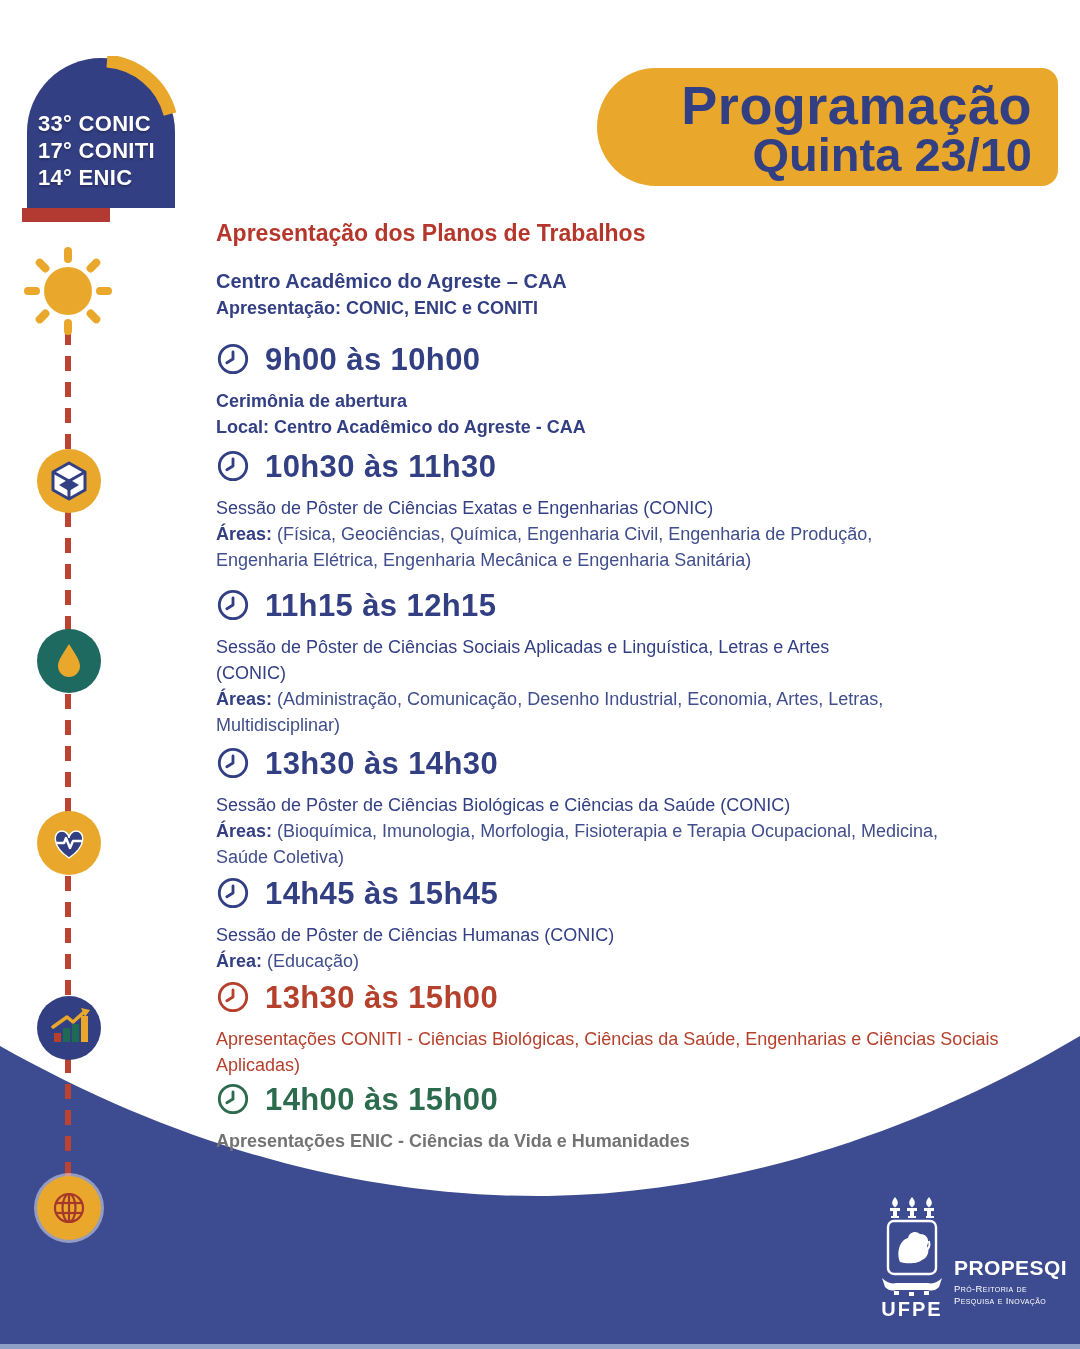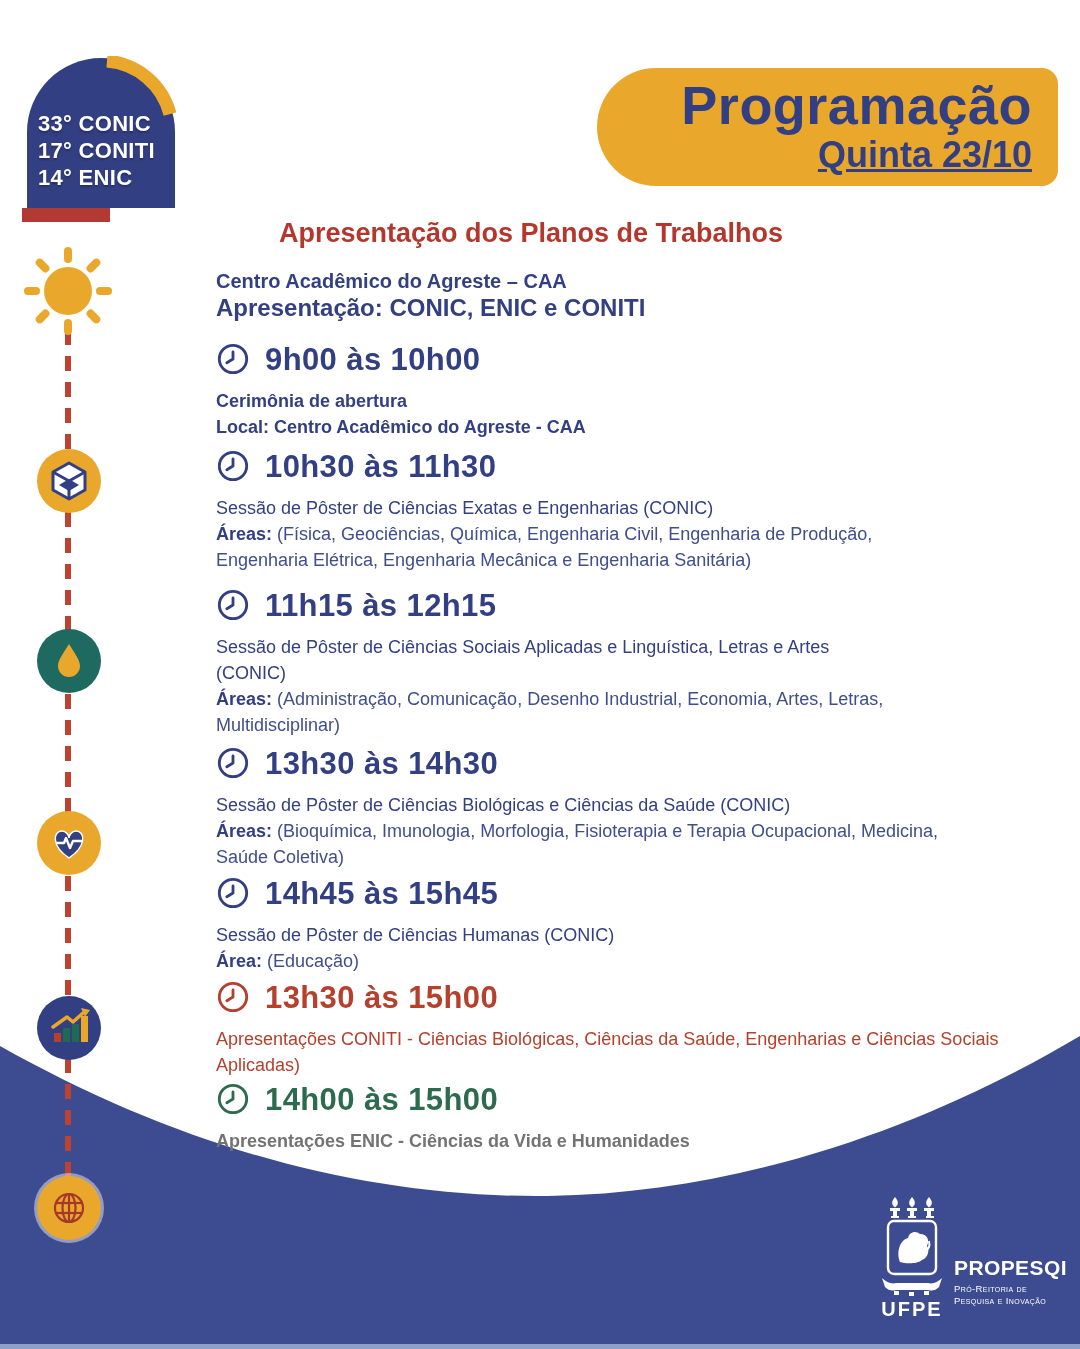--- a/index.html
+++ b/index.html
@@ -18,28 +18,28 @@
   .badge-text{position:absolute;left:12px;top:54px;width:130px;color:#ffffff;
     font-weight:bold;font-size:22px;line-height:27px;letter-spacing:.3px;
     text-shadow:0 2px 2px rgba(0,0,0,.25);}
   .badge-redbar{position:absolute;left:-4px;top:152px;width:88px;height:14px;background:#b23a32;}
 
   
   .banner{position:absolute;left:597px;top:68px;width:461px;height:118px;z-index:2;
     background:#e9a82c;border-radius:59px 16px 16px 59px;
     box-sizing:border-box;padding:8px 26px 0 0;text-align:right;color:#333f83;}
   .banner-title{font-size:54px;font-weight:bold;line-height:58px;letter-spacing:.5px;}
-  .banner-sub{font-size:36px;font-weight:bold;line-height:42px;text-decoration:underline;}
-
-  
-  .page-title{position:absolute;left:216px;top:216px;width:630px;text-align:center;z-index:2;
-    color:#b5372c;font-size:27px;font-weight:bold;line-height:34px;}
+  .banner-sub{font-size:47px;font-weight:bold;line-height:42px;}
+
+  
+  .page-title{position:absolute;left:216px;top:216px;width:630px;text-align:left;z-index:2;
+    color:#b5372c;font-size:23px;font-weight:bold;line-height:34px;}
   .venue{position:absolute;left:216px;top:268px;width:700px;z-index:2;color:#333f83;}
   .venue-name{font-size:20px;font-weight:bold;line-height:26px;}
-  .venue-pres{font-size:24px;font-weight:bold;line-height:24px;margin-top:2px;}
+  .venue-pres{font-size:18px;font-weight:bold;line-height:24px;margin-top:2px;}
 
   
   .dash-line{position:absolute;left:65px;top:330px;width:6px;height:880px;z-index:1;
     background:repeating-linear-gradient(to bottom,#bc4231 0 15px,transparent 15px 26px);}
   .sun{position:absolute;left:24px;top:247px;width:88px;height:88px;z-index:2;}
   .tl-circle{position:absolute;left:37px;width:64px;height:64px;border-radius:50%;z-index:2;}
   .tl-yellow{background:#e9a82c;}
   .tl-teal{background:#1f6a60;}
   .tl-navy{background:#333f83;}
   .tl-ring{box-shadow:0 0 0 3px rgba(255,255,255,.45);}

